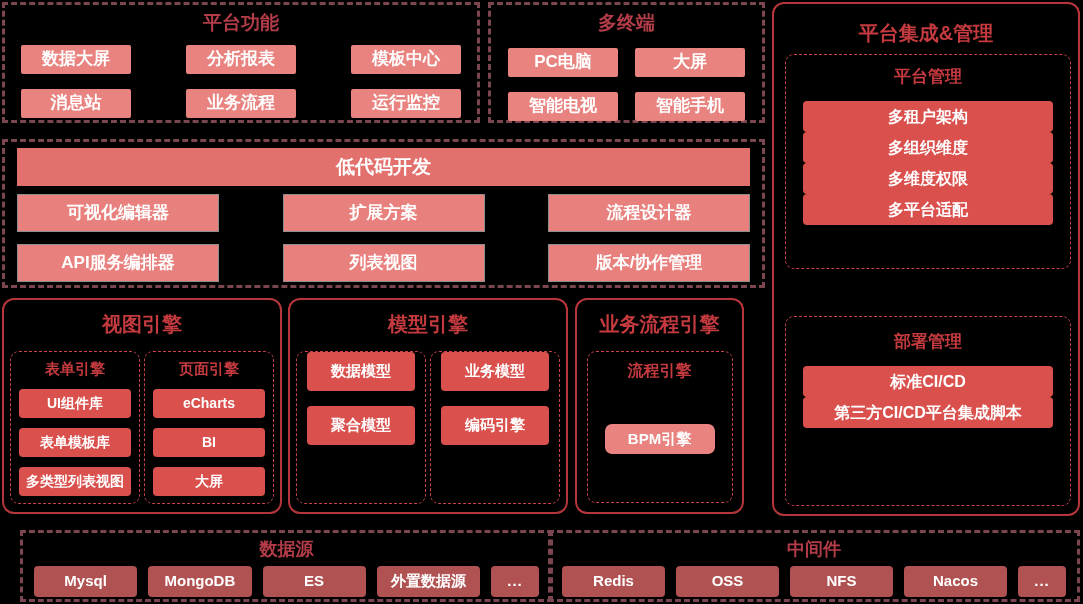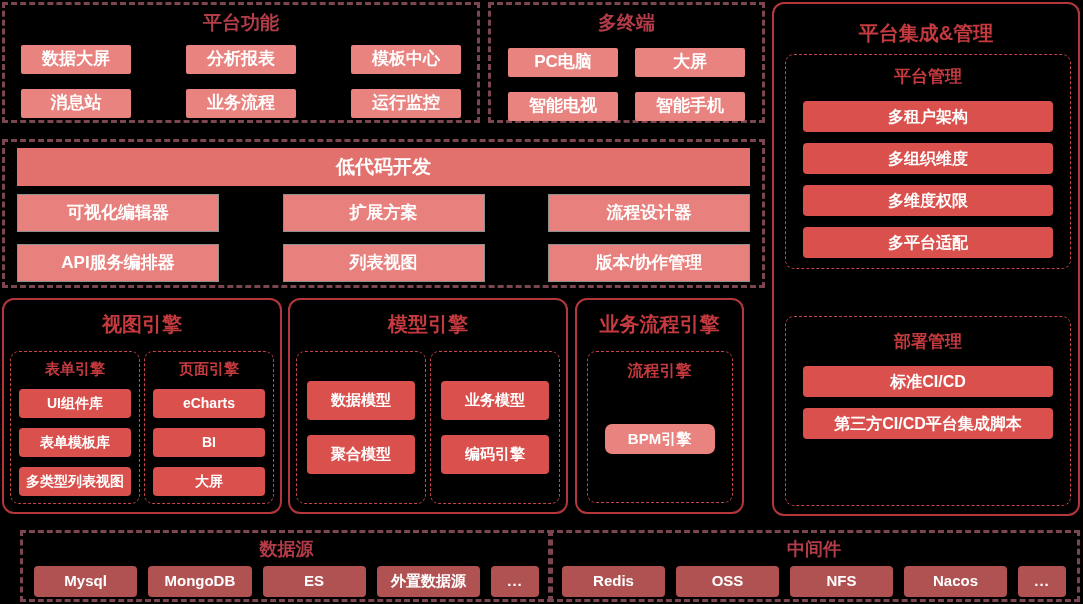--- a/index.html
+++ b/index.html
@@ -36,38 +36,38 @@
   #sec-mt .ttl{font-size:19px;}
   .grid2{display:grid;grid-template-columns:repeat(2,110px);justify-content:space-between;row-gap:15px;margin-top:12px;}
 
   
   #sec-int{left:772px;top:2px;width:308px;height:514px;}
   #sec-int > .ttl{margin-top:16px;font-size:20px;}
   .int-group{position:absolute;left:11px;width:286px;padding:10px 17px 0;}
   #grp-platform{top:50px;height:215px;}
   #grp-deploy{top:312px;height:190px;padding-top:13px;}
   .int-group .ttl{font-size:17px;margin-bottom:13px;}
-  .int-group .btn{height:31px;background:var(--red);border-radius:4px;font-size:16px;margin-bottom:11px;}
+  .int-group .btn{height:31px;background:var(--red);border-radius:4px;font-size:16px;}
 
   
   #sec-lc{left:2px;top:139px;width:763px;height:149px;padding:6px 10px 0;}
   .lc-header{height:38px;background:var(--salmon-dark);font-size:19px;margin:0 2px;}
   .lc-grid{display:grid;grid-template-columns:repeat(3,202px);justify-content:space-between;row-gap:12px;margin-top:8px;padding:0 2px;}
   .lc-btn{height:38px;background:var(--lc-fill);border:1px solid #8E8E8E;font-size:17px;}
 
   
   #sec-ve{left:2px;top:298px;width:280px;height:216px;}
   #sec-me{left:288px;top:298px;width:280px;height:216px;}
   #sec-pe{left:575px;top:298px;width:169px;height:216px;}
   .eng-ttl{margin-top:11px;font-size:20px;}
   .eng-row{display:flex;justify-content:space-between;padding:0 6px;margin-top:13px;}
   .eng-box{width:130px;height:153px;padding-top:8px;}
   .eng-box .ttl{font-size:15px;margin-bottom:10px;}
   .btn-sm{width:112px;height:29px;margin:0 auto 10px;background:var(--red);border-radius:4px;font-size:14px;}
-  .center-col{display:flex;flex-direction:column;justify-content:center;gap:15px;padding-top:0;}
+  .center-col{display:flex;flex-direction:column;justify-content:flex-start;gap:15px;padding-top:0;}
   .btn-md{width:108px;height:39px;margin:0 auto;background:var(--red);border-radius:4px;font-size:15px;flex:0 0 auto;}
   .flow-box{width:146px;height:152px;margin:13px auto 0;padding-top:9px;}
   .bpm-btn{width:110px;height:30px;margin:42px auto 0;background:var(--salmon);border-radius:7px;font-size:15px;}
 
   
   #sec-ds{left:20px;top:530px;width:533px;height:72px;padding:4px 11px 0;}
   #sec-mw{left:548px;top:530px;width:532px;height:72px;padding:4px 11px 0;}
   .bar-ttl{font-size:18px;}
   .btn-row{display:flex;gap:11px;margin-top:5px;}
   .btn-bar{flex:1;height:31px;background:var(--brick);border-radius:4px;font-size:15px;}

